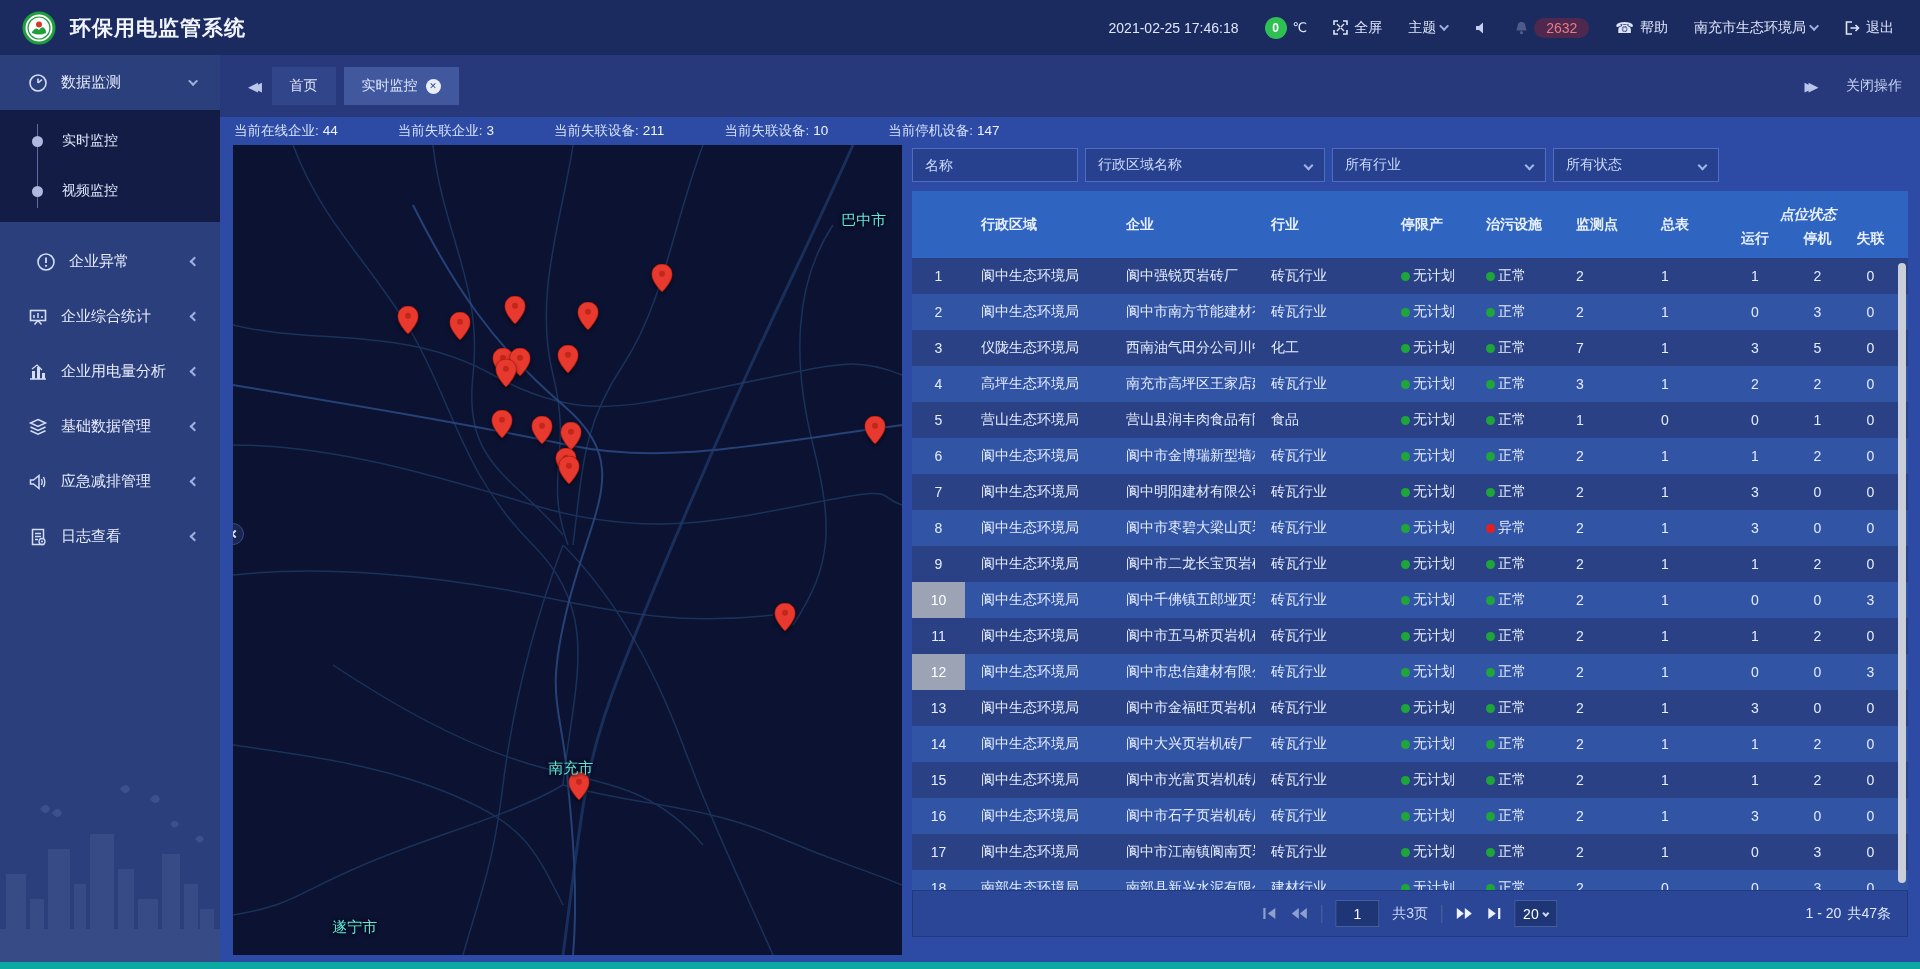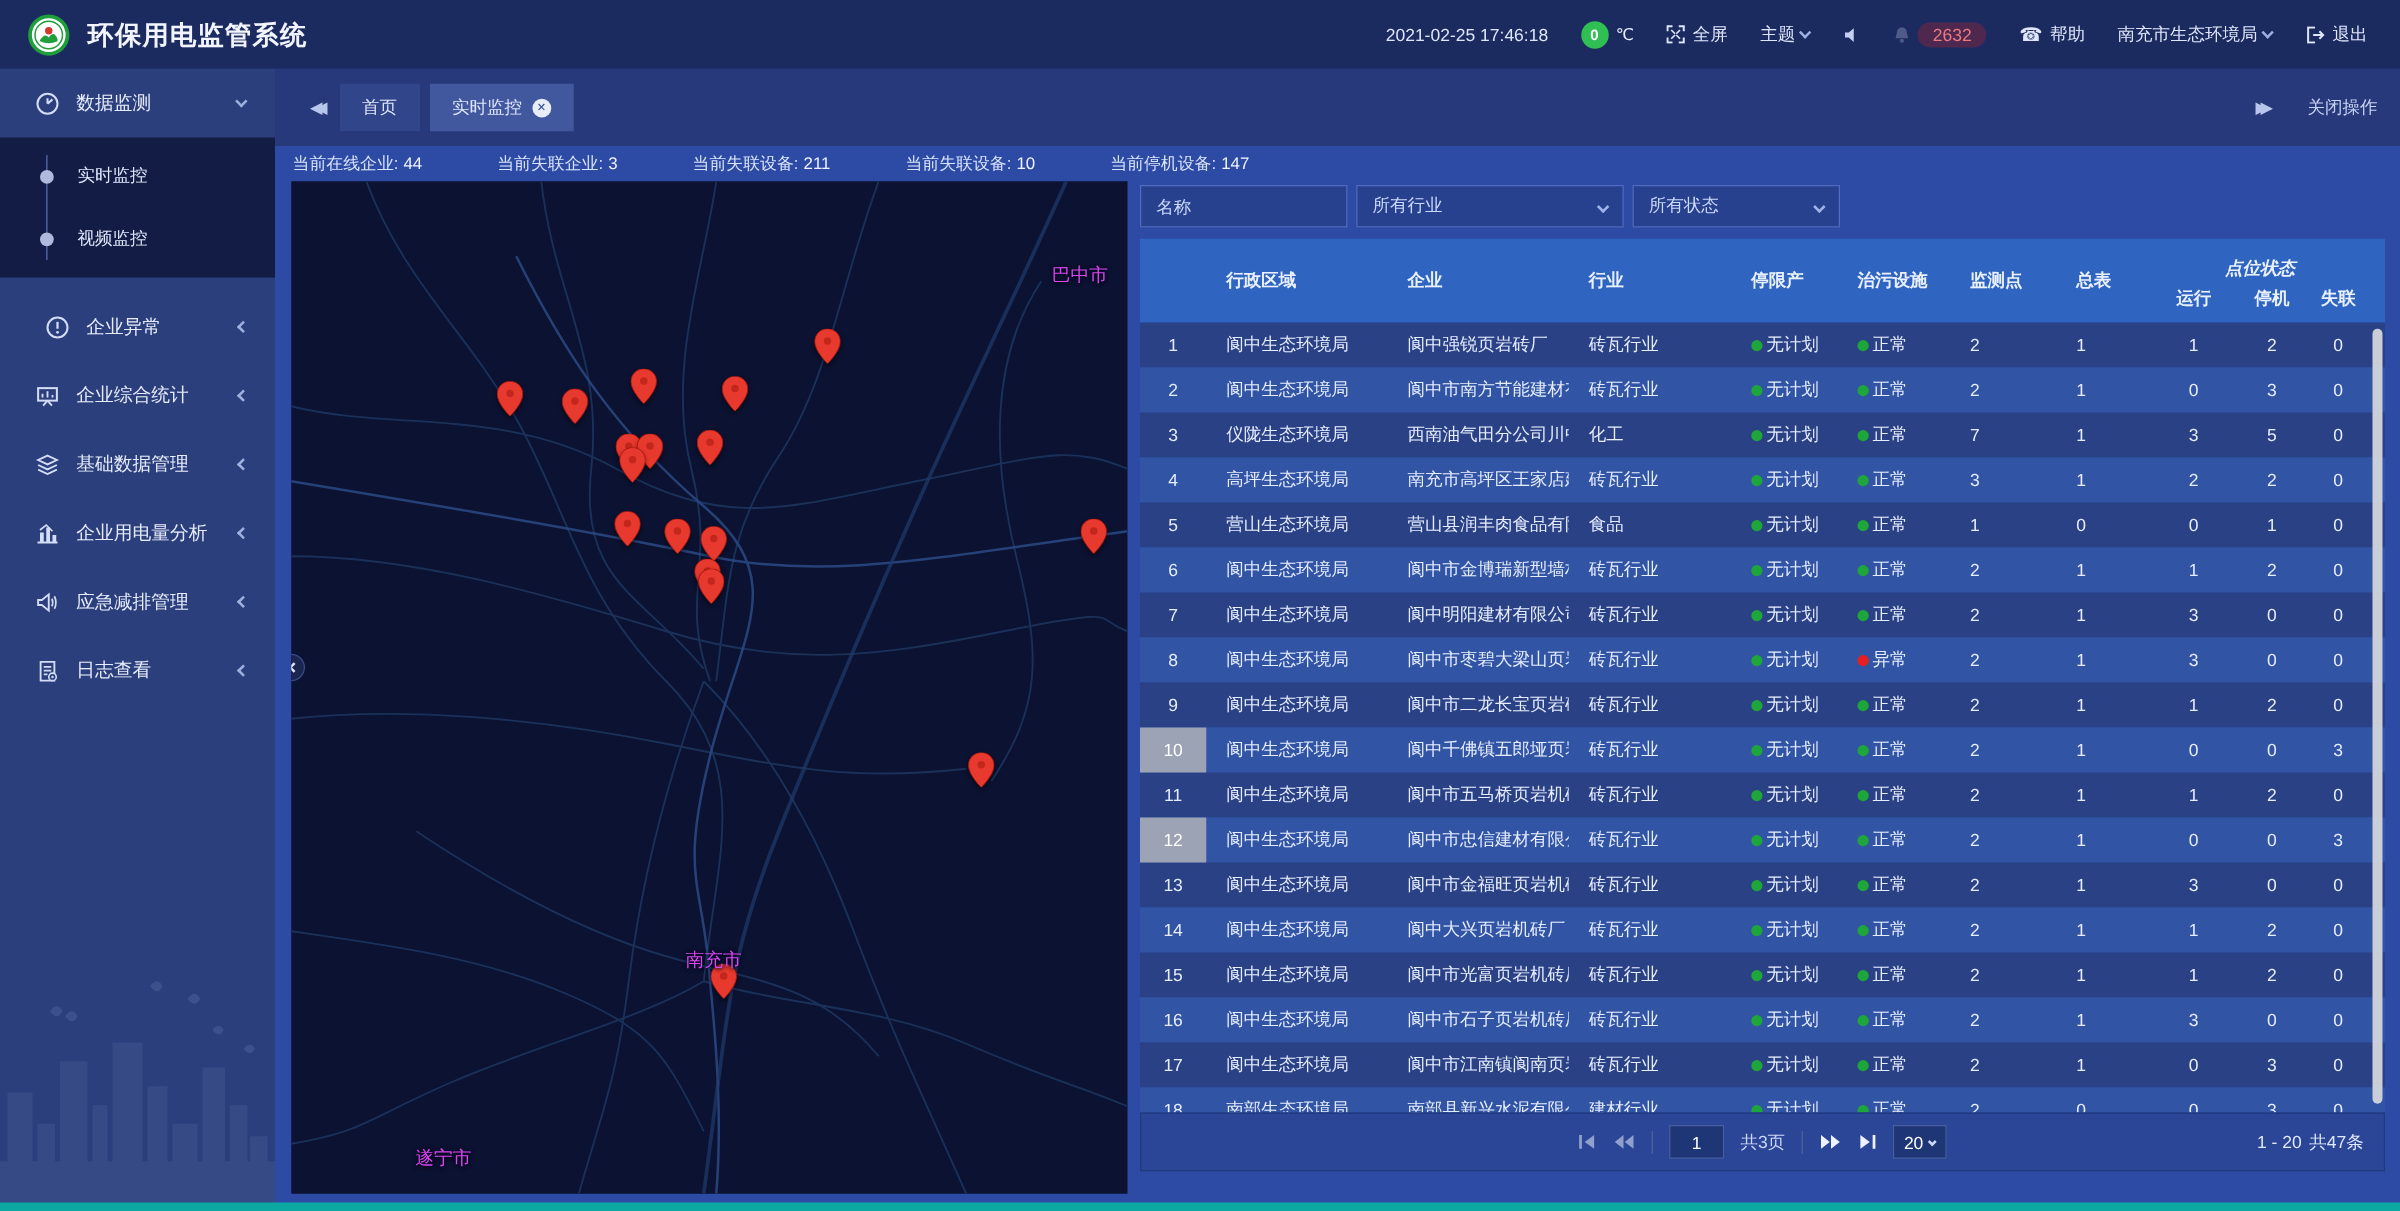--- a/index.html
+++ b/index.html
@@ -48,21 +48,21 @@
   .statsbar { height:28px; background:#2d4ba4; display:flex; align-items:center; gap:60px; padding:0 14px;
     font-size:13.5px; color:#d8e3ff; }
   .stat { white-space:nowrap; }
   .stat b { font-weight:normal; color:#eef3ff; margin-left:4px; }
 
   .content { position:relative; height:824px; padding:0 12px 0 13px; display:flex; }
 
   
   .map-panel { position:relative; width:669px; height:810px; background:#0c1231; overflow:hidden; flex:0 0 669px; }
   .map-roads { position:absolute; left:0; top:0; }
-  .city-label { position:absolute; transform:translate(-50%,-50%); color:#d946ef; font-size:15px;
+  .city-label { position:absolute; transform:translate(-50%,-50%); color:#5eead4; font-size:15px;
     text-shadow:0 1px 3px #05081c, 0 0 4px #05081c; white-space:nowrap; }
   .pin { position:absolute; transform:translate(-50%,-100%); filter:drop-shadow(0 2px 2px rgba(0,0,0,.45)); }
   .collapse-handle { position:absolute; left:-11px; top:378px; width:22px; height:22px; border-radius:50%;
     background:#1a2550; display:flex; align-items:center; justify-content:center; z-index:5; cursor:pointer;
     border:1px solid #3a4a86; }
   .collapse-handle .chev { border-color:#dfe6fb; width:6px; height:6px; margin-left:3px; }
 
   
   .right-panel { margin-left:10px; width:996px; display:flex; flex-direction:column; }
   .filters { display:flex; gap:7px; margin:3px 0 9px 0; }
@@ -220,35 +220,35 @@
     <div class="mi">
       <svg class="mi-icon" viewBox="0 0 20 20">
         <rect x="2.5" y="3.5" width="15" height="10" fill="none" stroke="#d4ddf7" stroke-width="1.6"></rect>
         <path d="M6 11 V8 M10 11 V6 M14 11 V9 M10 13.5 L6.5 17.5 M10 13.5 L13.5 17.5" stroke="#d4ddf7" stroke-width="1.5"></path>
       </svg>
       <span class="mi-label">企业综合统计</span>
       <span class="chev left"></span>
     </div>
     <div class="mi">
       <svg class="mi-icon" viewBox="0 0 20 20">
-        <path d="M10 2.5 L17.5 6 L10 9.5 L2.5 6 Z" fill="none" stroke="#d4ddf7" stroke-width="1.5"></path>
-        <path d="M2.5 10 L10 13.5 L17.5 10 M2.5 13.7 L10 17.2 L17.5 13.7" fill="none" stroke="#d4ddf7" stroke-width="1.5"></path>
-      </svg>
-      <span class="mi-label">基础数据管理</span>
-      <span class="chev left"></span>
-    </div>
-    <div class="mi">
-      <svg class="mi-icon" viewBox="0 0 20 20">
         <path d="M2 17 H18" stroke="#d4ddf7" stroke-width="1.5"></path>
         <rect x="4" y="9" width="3" height="8" fill="#d4ddf7"></rect>
         <rect x="9" y="5" width="3" height="12" fill="#d4ddf7"></rect>
         <rect x="14" y="11" width="3" height="6" fill="#d4ddf7"></rect>
         <path d="M4 7 L9 3 L14 8" fill="none" stroke="#d4ddf7" stroke-width="1.3"></path>
       </svg>
       <span class="mi-label">企业用电量分析</span>
+      <span class="chev left"></span>
+    </div>
+    <div class="mi">
+      <svg class="mi-icon" viewBox="0 0 20 20">
+        <path d="M10 2.5 L17.5 6 L10 9.5 L2.5 6 Z" fill="none" stroke="#d4ddf7" stroke-width="1.5"></path>
+        <path d="M2.5 10 L10 13.5 L17.5 10 M2.5 13.7 L10 17.2 L17.5 13.7" fill="none" stroke="#d4ddf7" stroke-width="1.5"></path>
+      </svg>
+      <span class="mi-label">基础数据管理</span>
       <span class="chev left"></span>
     </div>
     <div class="mi">
       <svg class="mi-icon" viewBox="0 0 20 20">
         <path d="M2.5 8 V12 H5.5 L11 16.5 V3.5 L5.5 8 Z" fill="none" stroke="#d4ddf7" stroke-width="1.5"></path>
         <path d="M13.5 7 Q15 10 13.5 13 M15.5 5 Q18 10 15.5 15" fill="none" stroke="#d4ddf7" stroke-width="1.4"></path>
       </svg>
       <span class="mi-label">应急减排管理</span>
       <span class="chev left"></span>
     </div>
@@ -420,20 +420,24 @@
         <div class="collapse-handle">
           <span class="chev left"></span>
         </div>
       </div>
 
       <div class="right-panel">
 
         <div class="filters">
           <div class="fbox" style="width:166px;">
             <input placeholder="名称" style="">
+          </div>
+          <div class="fbox select" style="width:240px;">
+            <span>行政区域名称</span>
+              <span class="chev"></span>
           </div>
           <div class="fbox select" style="width:214px;">
             <span>所有行业</span>
               <span class="chev"></span>
           </div>
           <div class="fbox select" style="width:166px;">
             <span>所有状态</span>
               <span class="chev"></span>
           </div>
         </div>

